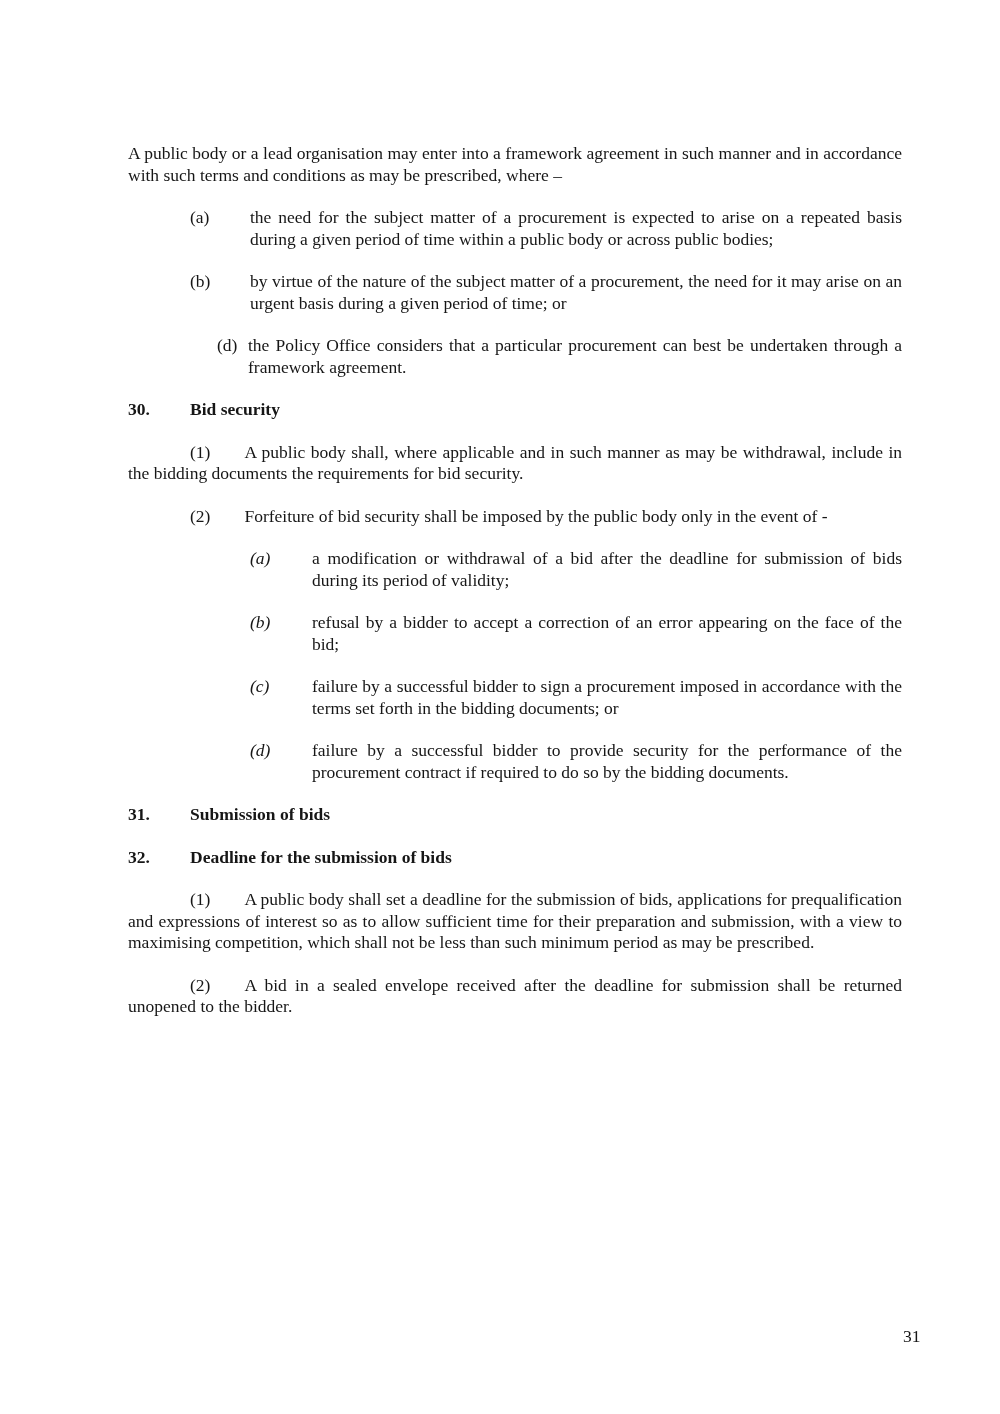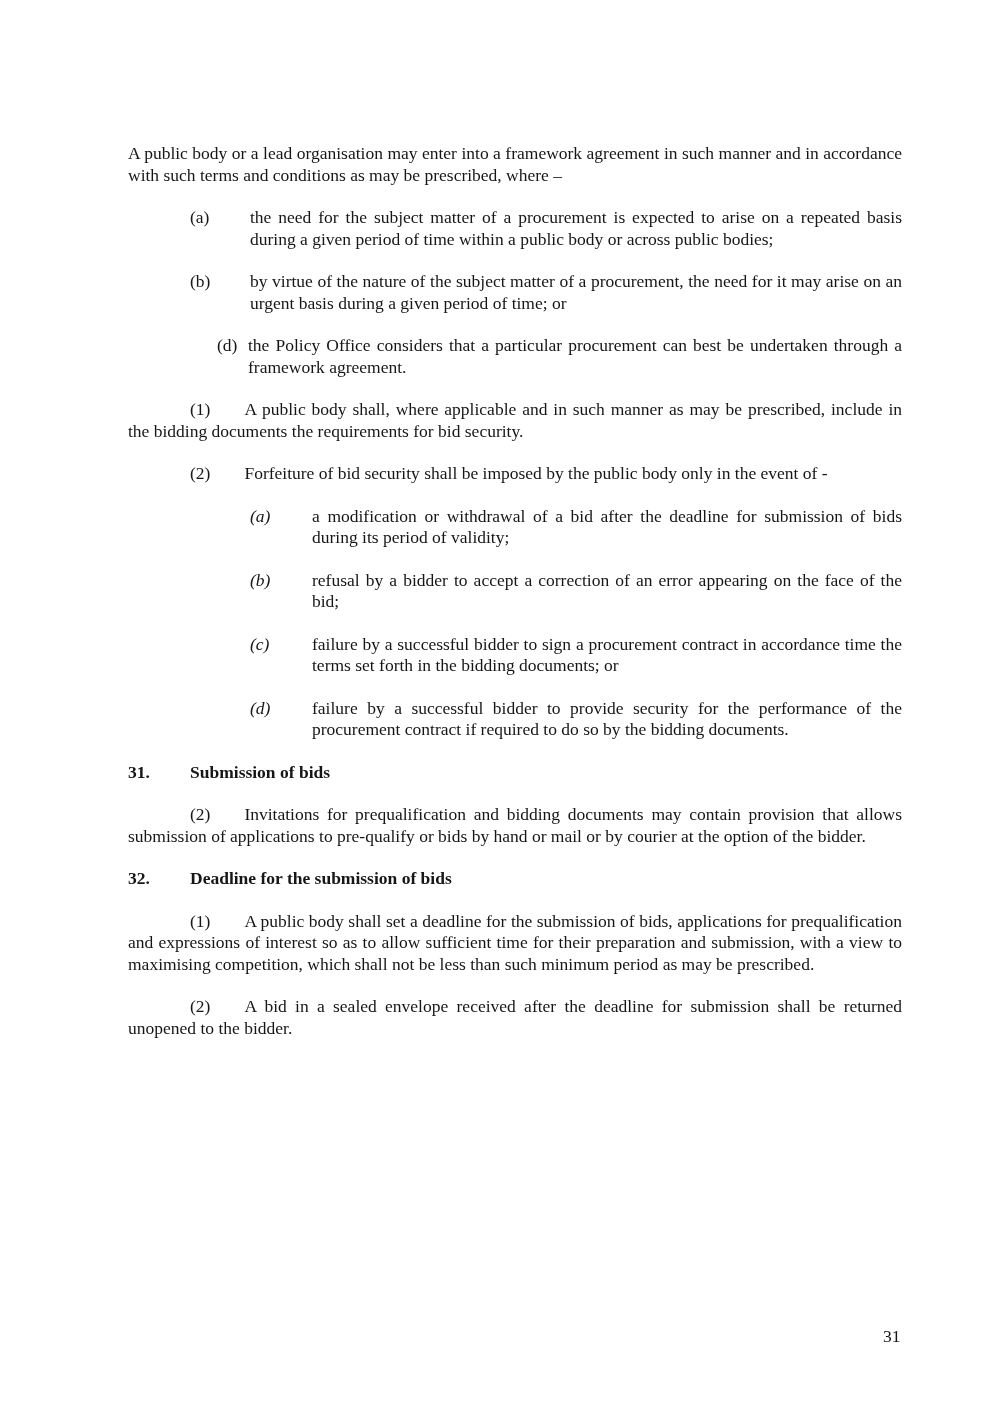--- a/index.html
+++ b/index.html
@@ -28,21 +28,21 @@
   
   .l1-item-d { position: relative; margin-left: 120px; text-align: justify; }
   .l1-item-d > .marker { position: absolute; left: -31px; top: 0; }
   
   .l2-item { position: relative; margin-left: 184px; text-align: justify; }
   .l2-item > .marker { position: absolute; left: -62px; top: 0; font-style: italic; }
   
   .heading { font-weight: bold; }
   .heading .sec-num { display: inline-block; width: 62px; }
   .space-before { }
-  .page-number { position: absolute; left: 883px; top: 1326px; text-indent: 0; }
+  .page-number { position: absolute; left: 903px; top: 1326px; text-indent: 0; }
 </style>
 </head>
 <body>
 
 <div class="page">
 
   <p class="blk justify">A public body or a lead organisation may enter into a framework agreement in such manner and in accordance with such terms and conditions as may be prescribed, where –</p>
 
   <div class="blk l1-item">
     <span class="marker">(a)</span>
@@ -52,57 +52,57 @@
   <div class="blk l1-item">
     <span class="marker">(b)</span>
     <span>by virtue of the nature of the subject matter of a procurement, the need for it may arise on an urgent basis during a given period of time; or</span>
   </div>
 
   <div class="blk l1-item-d">
     <span class="marker">(d)</span>
     <span>the Policy Office considers that a particular procurement can best be undertaken through a framework agreement.</span>
   </div>
 
+  <div class="blk heading">
+    <span class="sec-num">30.</span><span>Bid security</span>
+  </div>
 
   <p class="blk para">
-    <span>(1)</span><span class="ptab"></span><span>A public body shall, where applicable and in such manner as may be prescribed, include in the bidding documents the requirements for bid security.</span>
+    <span>(1)</span><span class="ptab"></span><span>A public body shall, where applicable and in such manner as may be withdrawal, include in the bidding documents the requirements for bid security.</span>
   </p>
 
   <p class="blk para">
     <span>(2)</span><span class="ptab"></span><span>Forfeiture of bid security shall be imposed by the public body only in the event of -</span>
   </p>
 
   <div class="blk l2-item">
     <span class="marker">(a)</span>
     <span>a modification or withdrawal of a bid after the deadline for submission of bids during its period of validity;</span>
   </div>
 
   <div class="blk l2-item">
     <span class="marker">(b)</span>
     <span>refusal by a bidder to accept a correction of an error appearing on the face of the bid;</span>
   </div>
 
   <div class="blk l2-item">
     <span class="marker">(c)</span>
-    <span>failure by a successful bidder to sign a procurement contract in accordance time the terms set forth in the bidding documents; or</span>
+    <span>failure by a successful bidder to sign a procurement imposed in accordance with the terms set forth in the bidding documents; or</span>
   </div>
 
   <div class="blk l2-item">
     <span class="marker">(d)</span>
     <span>failure by a successful bidder to provide security for the performance of the procurement contract if required to do so by the bidding documents.</span>
   </div>
 
   <div class="blk heading space-before">
     <span class="sec-num">31.</span><span>Submission of bids</span>
   </div>
 
 
-  <p class="blk para">
-    <span>(2)</span><span class="ptab"></span><span>Invitations for prequalification and bidding documents may contain provision that allows submission of applications to pre-qualify or bids by hand or mail or by courier at the option of the bidder.</span>
-  </p>
 
 
   <div class="blk heading">
     <span class="sec-num">32.</span><span>Deadline for the submission of bids</span>
   </div>
 
   <p class="blk para">
     <span>(1)</span><span class="ptab"></span><span>A public body shall set a deadline for the submission of bids, applications for prequalification and expressions of interest so as to allow sufficient time for their preparation and submission, with a view to maximising competition, which shall not be less than such minimum period as may be prescribed.</span>
   </p>
 

